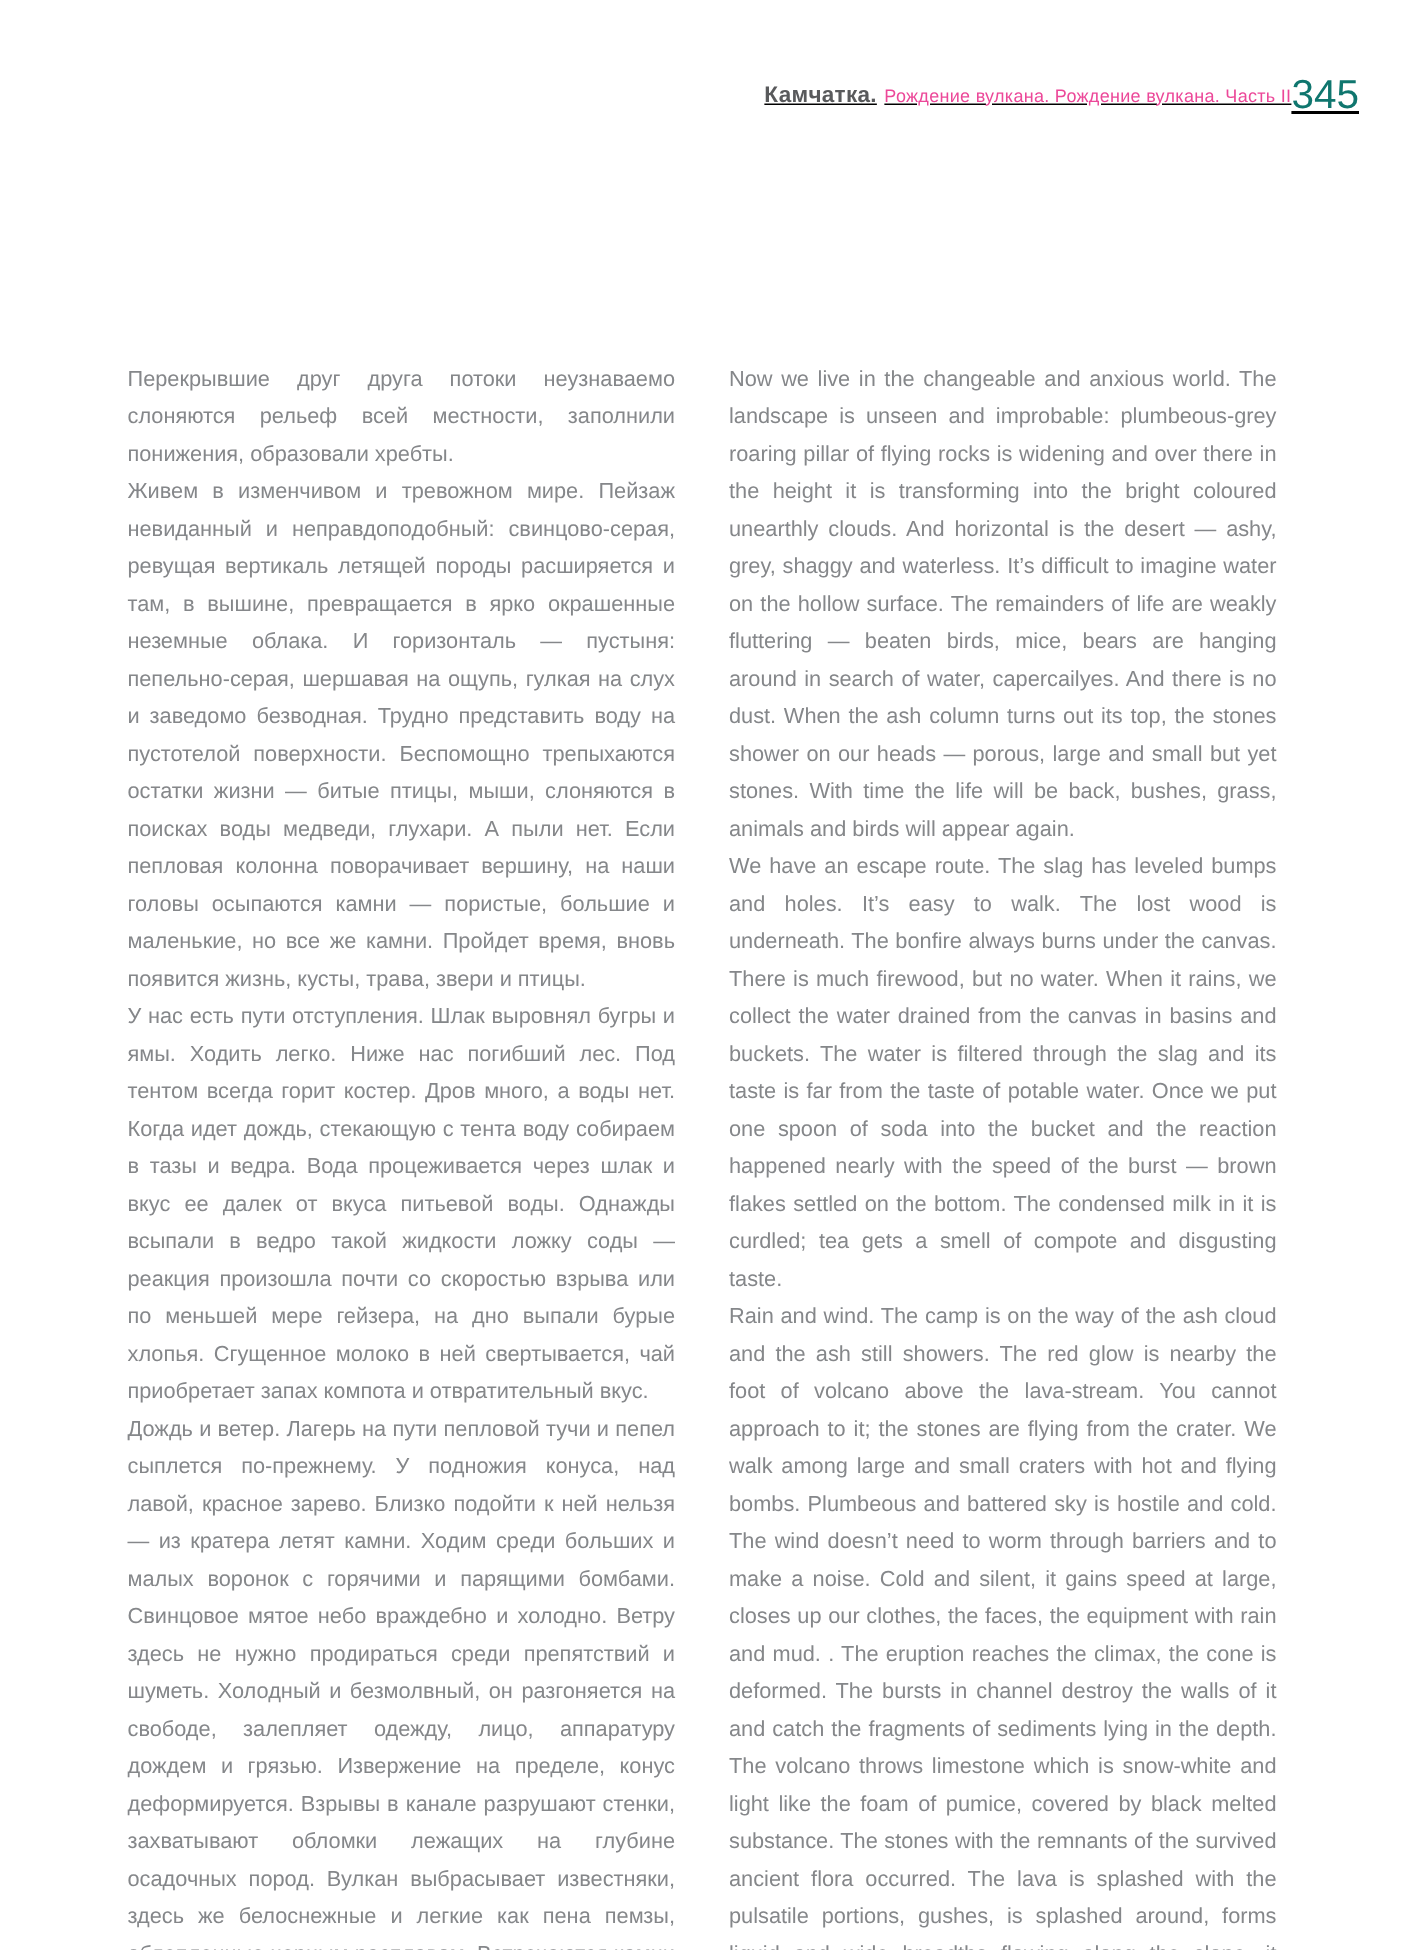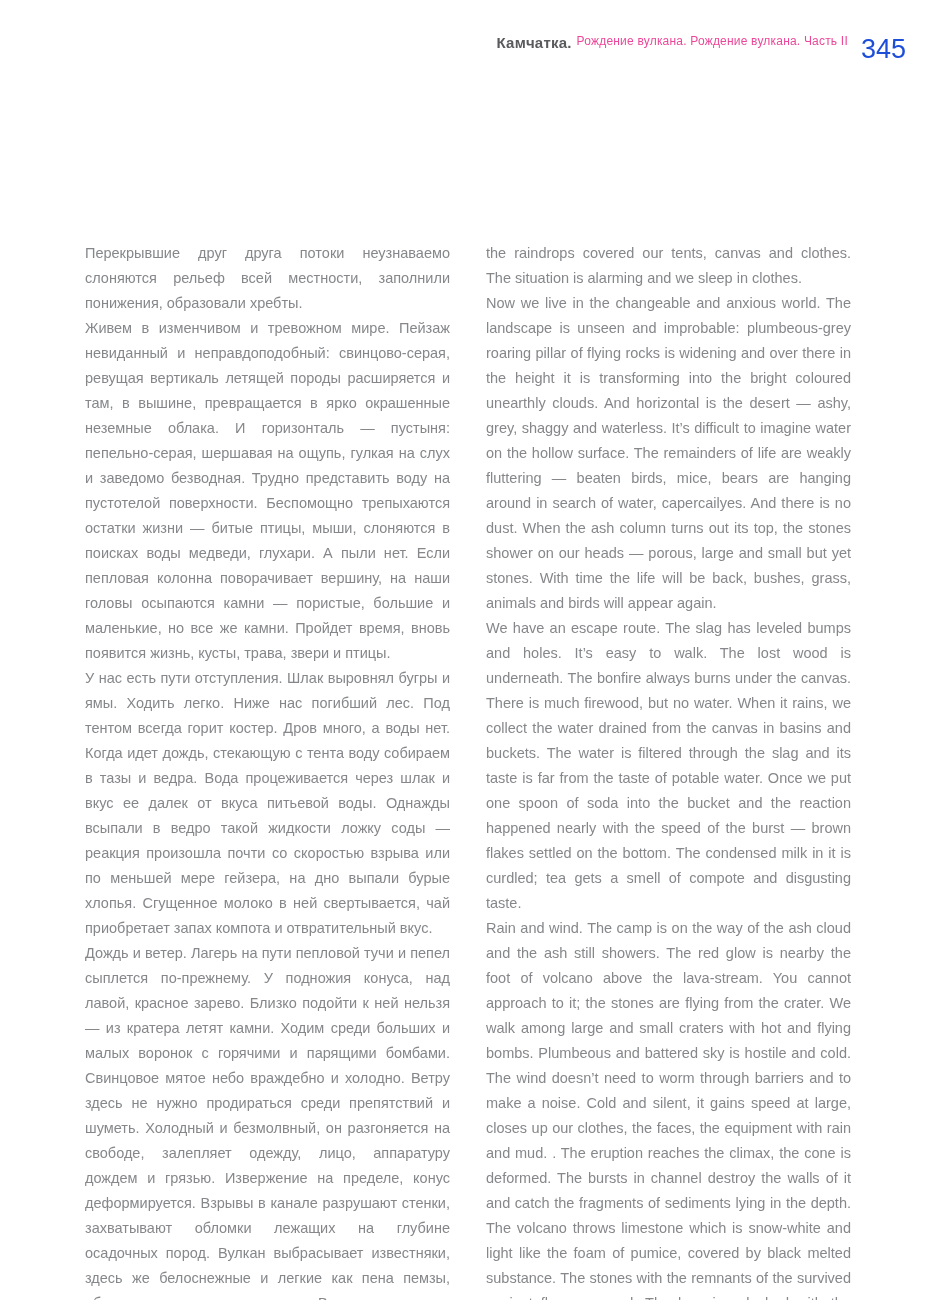--- a/index.html
+++ b/index.html
@@ -10,44 +10,44 @@
   .page {
     position: relative;
     width: 934px;
     height: 1300px;
     background: #ffffff;
     font-family: "Liberation Sans", sans-serif;
     overflow: hidden;
   }
   .running-header {
     position: absolute;
-    top: 34px;
+    top: 48px;
     right: 28px;
     display: flex;
-    align-items: flex-start;
+    align-items: center;
     white-space: nowrap;
+    text-decoration: underline;
   }
   .header-book {
     font-weight: bold;
     font-size: 15px;
     color: #595a5c;
     margin-right: 5px;
     letter-spacing: 0.2px;
   }
   .header-chapter {
     font-weight: normal;
     font-size: 12px;
     color: #ec4899;
     letter-spacing: 0.2px;
   }
   .folio {
     font-size: 27px;
     font-weight: normal;
-    color: #1d4ed8;
-    margin-left: 13px;
+    color: #0f766e;
   }
   .text-columns {
     position: absolute;
     top: 241px;
     left: 85px;
     width: 766px;
     display: flex;
     gap: 36px;
   }
   .text-col {
@@ -77,21 +77,20 @@
   <div class="text-columns">
 
     <div class="text-col">
       <p>Перекрывшие друг друга потоки неузнаваемо слоняются рельеф всей местности, заполнили понижения, образовали хребты.</p>
       <p>Живем в изменчивом и тревожном мире. Пейзаж невиданный и неправдоподобный: свинцово-серая, ревущая вертикаль летящей породы расширяется и там, в вышине, превращается в ярко окрашенные неземные облака. И горизонталь — пустыня: пепельно-серая, шершавая на ощупь, гулкая на слух и заведомо безводная. Трудно представить воду на пустотелой поверхности. Беспомощно трепыхаются остатки жизни — битые птицы, мыши, слоняются в поисках воды медведи, глухари. А пыли нет. Если пепловая колонна поворачивает вершину, на наши головы осыпаются камни — пористые, большие и маленькие, но все же камни. Пройдет время, вновь появится жизнь, кусты, трава, звери и птицы.</p>
       <p>У нас есть пути отступления. Шлак выровнял бугры и ямы. Ходить легко. Ниже нас погибший лес. Под тентом всегда горит костер. Дров много, а воды нет. Когда идет дождь, стекающую с тента воду собираем в тазы и ведра. Вода процеживается через шлак и вкус ее далек от вкуса питьевой воды. Однажды всыпали в ведро такой жидкости ложку соды — реакция произошла почти со скоростью взрыва или по меньшей мере гейзера, на дно выпали бурые хлопья. Сгущенное молоко в ней свертывается, чай приобретает запах компота и отвратительный вкус.</p>
       <p>Дождь и ветер. Лагерь на пути пепловой тучи и пепел сыплется по-прежнему. У подножия конуса, над лавой, красное зарево. Близко подойти к ней нельзя — из кратера летят камни. Ходим среди больших и малых воронок с горячими и парящими бомбами. Свинцовое мятое небо враждебно и холодно. Ветру здесь не нужно продираться среди препятствий и шуметь. Холодный и безмолвный, он разгоняется на свободе, залепляет одежду, лицо, аппаратуру дождем и грязью. Извержение на пределе, конус деформируется. Взрывы в канале разрушают стенки, захватывают обломки лежащих на глубине осадочных пород. Вулкан выбрасывает известняки, здесь же белоснежные и легкие как пена пемзы, облепленные черным расплавом. Встречаются камни с остатками сохранившейся древней флоры. Лава выплескивается пульсирующими порциями, фонтанирует, разлетается брызгами, жидкими широкими полотнищами, течет как вода по крутому склону, образуя такие же, как вода, волны и всплески. Расширение газов в момент выхода лавы из бокки увеличивает скорость движения. Падает температура лавы, уходит часть газов и скорость быстро уменьшается.</p>
     </div>
 
     <div class="text-col">
-      <p>the raindrops covered our tents, canvas and clothes. The situation is alarming and we sleep in clothes.</p>
       <p>Now we live in the changeable and anxious world. The landscape is unseen and improbable: plumbeous-grey roaring pillar of flying rocks is widening and over there in the height it is transforming into the bright coloured unearthly clouds. And horizontal is the desert — ashy, grey, shaggy and waterless. It’s difficult to imagine water on the hollow surface. The remainders of life are weakly fluttering — beaten birds, mice, bears are hanging around in search of water, capercailyes. And there is no dust. When the ash column turns out its top, the stones shower on our heads — porous, large and small but yet stones. With time the life will be back, bushes, grass, animals and birds will appear again.</p>
       <p>We have an escape route. The slag has leveled bumps and holes. It’s easy to walk. The lost wood is underneath. The bonfire always burns under the canvas. There is much firewood, but no water. When it rains, we collect the water drained from the canvas in basins and buckets. The water is filtered through the slag and its taste is far from the taste of potable water. Once we put one spoon of soda into the bucket and the reaction happened nearly with the speed of the burst — brown flakes settled on the bottom. The condensed milk in it is curdled; tea gets a smell of compote and disgusting taste.</p>
       <p>Rain and wind. The camp is on the way of the ash cloud and the ash still showers. The red glow is nearby the foot of volcano above the lava-stream. You cannot approach to it; the stones are flying from the crater. We walk among large and small craters with hot and flying bombs. Plumbeous and battered sky is hostile and cold. The wind doesn’t need to worm through barriers and to make a noise. Cold and silent, it gains speed at large, closes up our clothes, the faces, the equipment with rain and mud. . The eruption reaches the climax, the cone is deformed. The bursts in channel destroy the walls of it and catch the fragments of sediments lying in the depth. The volcano throws limestone which is snow-white and light like the foam of pumice, covered by black melted substance. The stones with the remnants of the survived ancient flora occurred. The lava is splashed with the pulsatile portions, gushes, is splashed around, forms liquid and wide breadths flowing along the slope, it behaves like water, waving and plashing. The expansion of gases at the moment of the lava output increases the speed of its movement. The temperature of lava decreases, part of gases comes out and speed quickly declines.</p>
     </div>
 
   </div>
 
 </div>
 
 </body></html>

